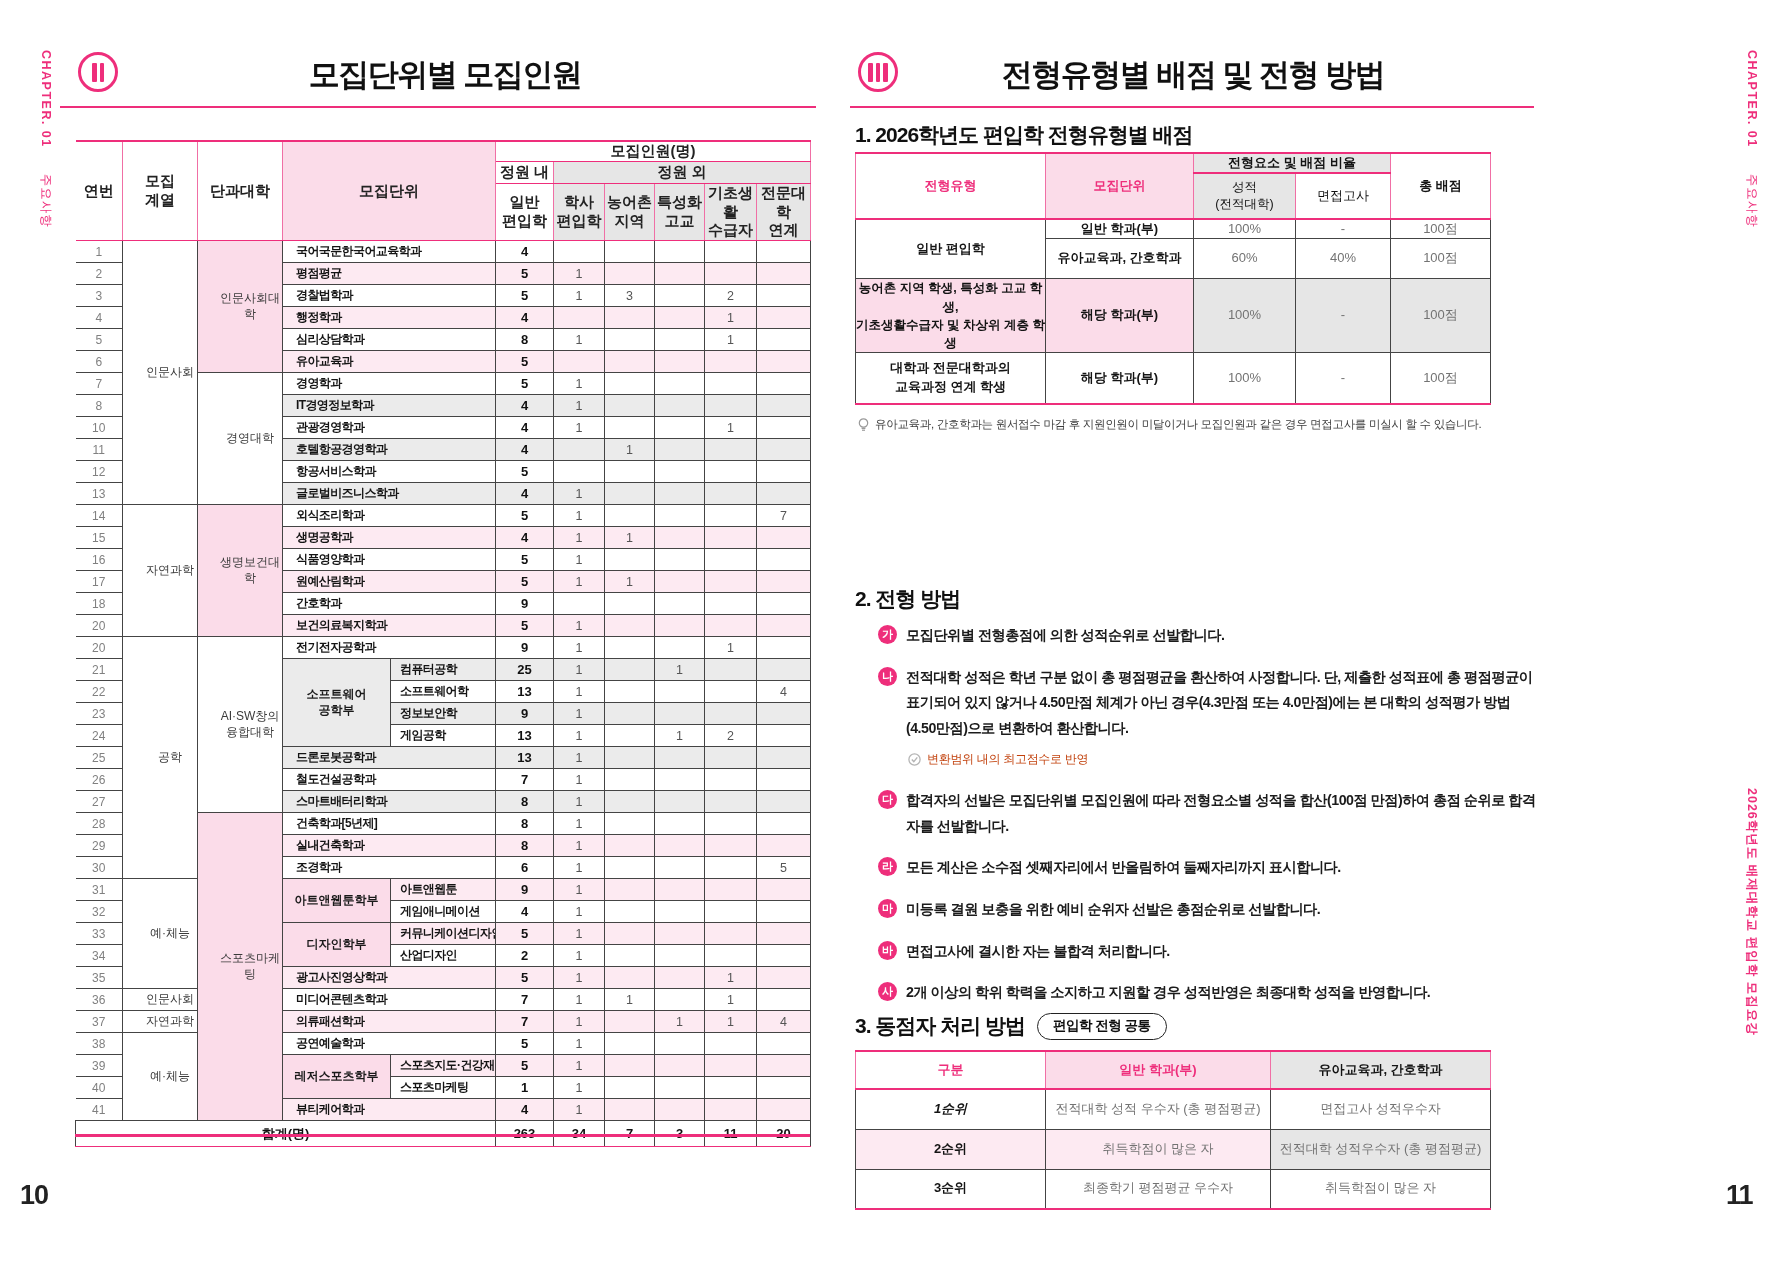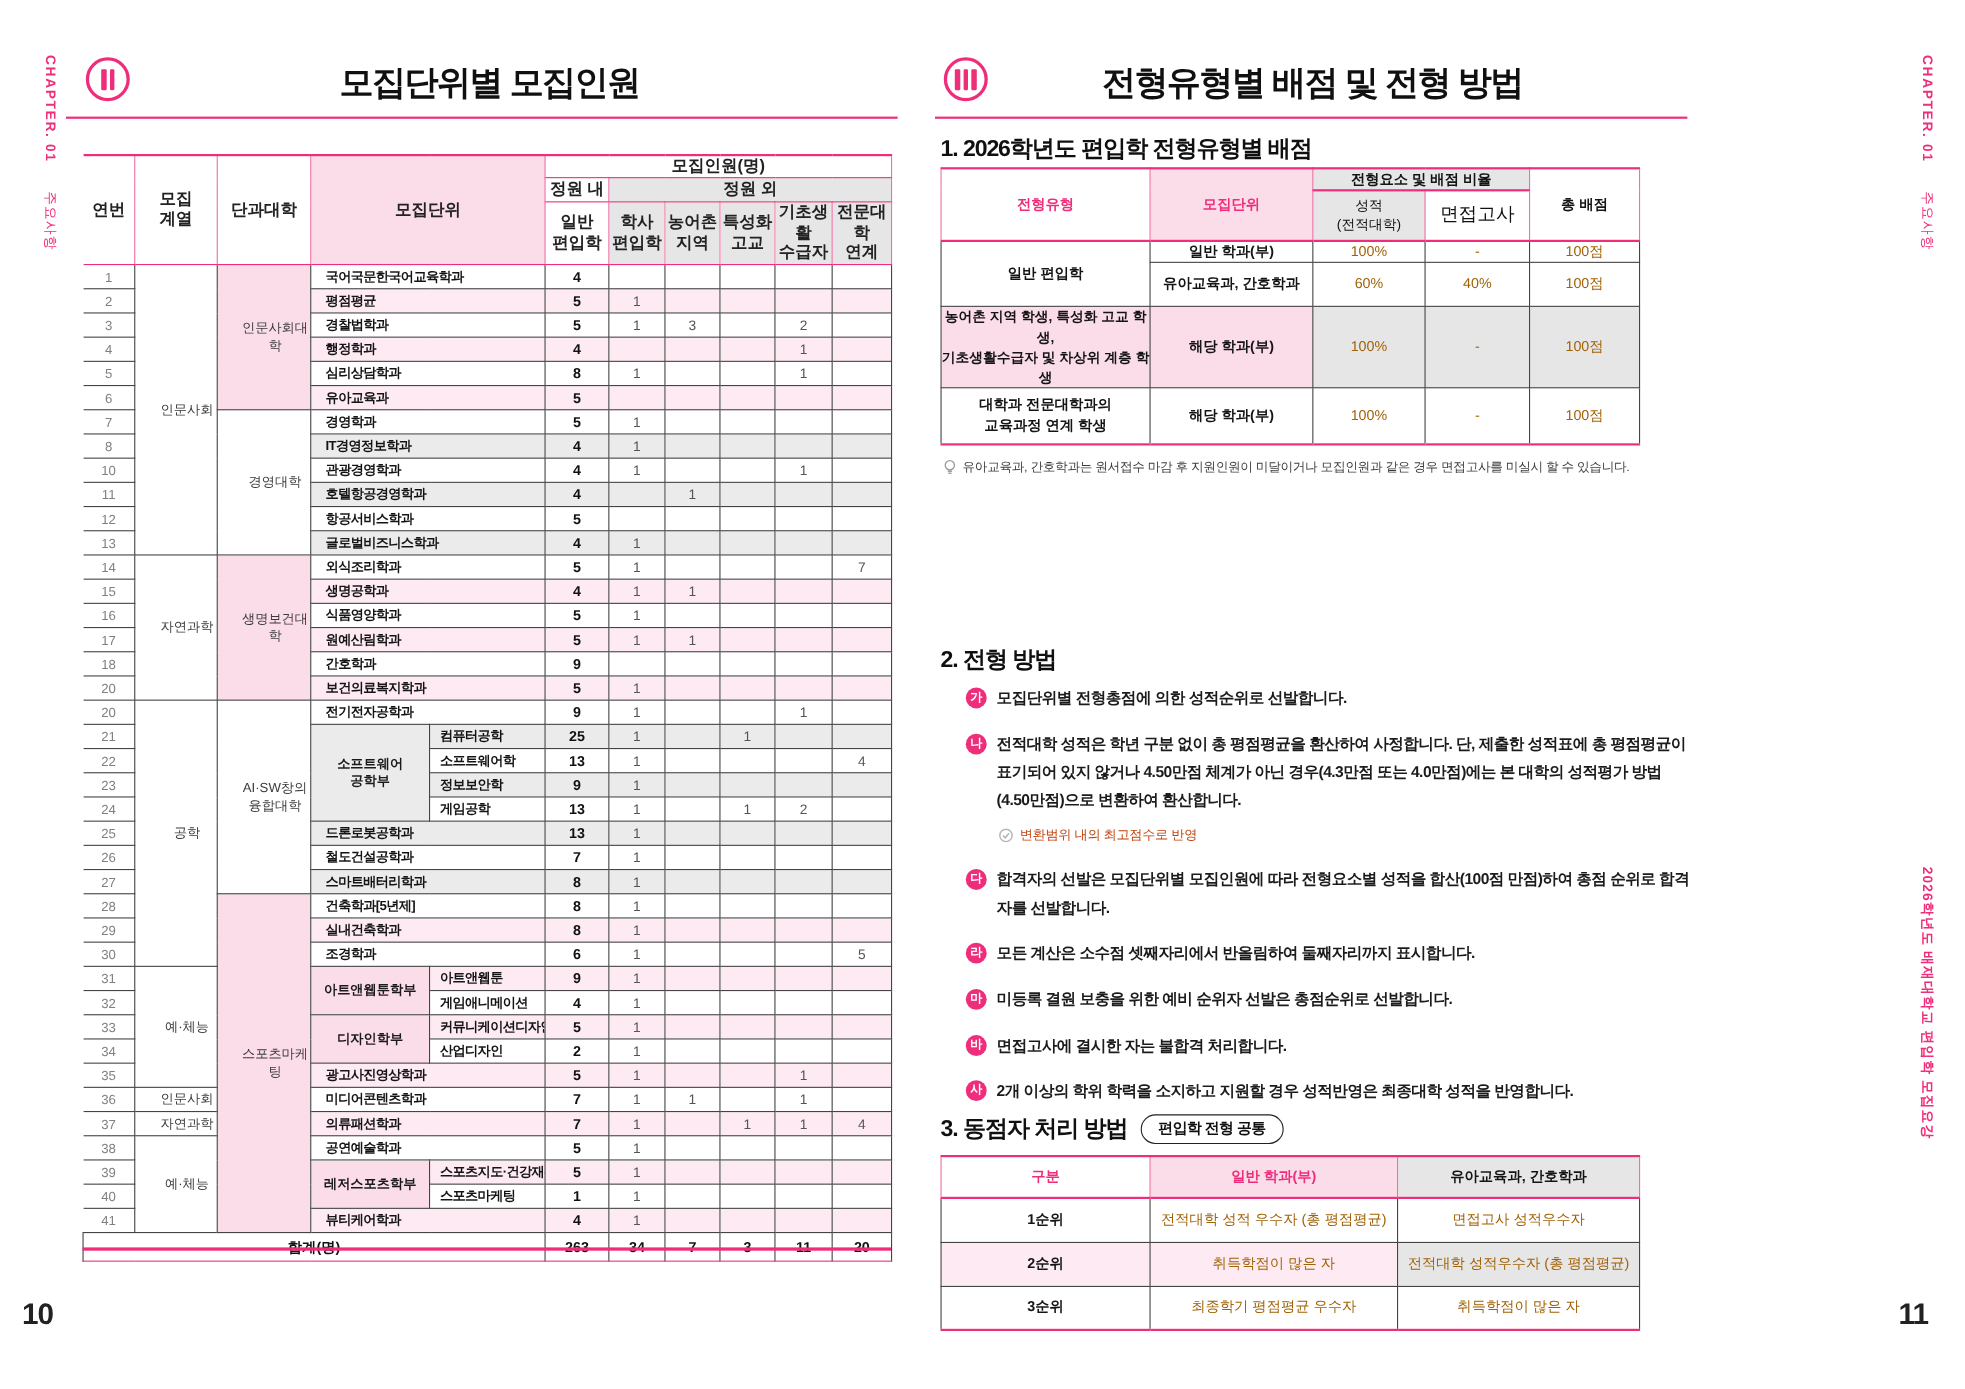--- a/index.html
+++ b/index.html
@@ -65,21 +65,21 @@
   
   .s-title{position:absolute;font-size:21px;font-weight:800;letter-spacing:-1px;color:#101010;}
   .pill{display:inline-block;border:1.7px solid #222;border-radius:16px;padding:3px 15px 4px;
         font-size:13.5px;font-weight:700;margin-left:12px;position:relative;top:-3px;letter-spacing:-0.5px;}
 
   .stable{width:635px;border-top:2px solid var(--accent);}
   .stable thead td{border:1px solid #f06fa5;border-bottom:2px solid var(--accent);
       text-align:center;vertical-align:middle;font-size:13px;line-height:1.35;}
   .stable thead td.no-top{border-top:none;}
   .stable tbody td{border:1px solid var(--line);text-align:center;vertical-align:middle;
-      font-size:13px;color:#a16207;line-height:1.45;}
+      font-size:13px;color:#737373;line-height:1.45;}
   .stable tbody tr:last-child td{border-bottom:2px solid var(--accent);}
   .stable .pink-txt{color:var(--accent);font-weight:700;}
   .stable .bold{font-weight:700;color:#141414;}
   .stable td.shade-p{background:var(--pink-strong);}
   .stable td.shade-pl{background:var(--pink-light);}
   .stable td.shade-g{background:var(--gray-head);}
 
   .note-line{position:absolute;display:flex;align-items:flex-start;gap:6px;font-size:11.5px;color:#3c3c3c;letter-spacing:-0.3px;}
 
   .items{position:absolute;width:660px;}
@@ -596,21 +596,21 @@
   <thead>
     <tr>
       <td rowspan="2" class="no-top pink-txt" style="height:28px;">전형유형</td>
       <td rowspan="2" class="no-top pink-txt shade-p">모집단위</td>
       <td colspan="2" class="no-top bold shade-g">전형요소 및 배점 비율</td>
       <td rowspan="2" class="no-top bold">총 배점</td>
     </tr>
     <tr>
       <td class="pre shade-g" style="height:46px;font-size:12.5px;">성적
 (전적대학)</td>
-      <td style="font-size:17px;">면접고사</td>
+      <td style="font-size:13px;">면접고사</td>
     </tr>
   </thead>
   <tbody>
     <tr>
       <td rowspan="2" class="bold" style="height:40px;">일반 편입학</td>
       <td class="bold">일반 학과(부)</td>
       <td>100%</td>
       <td>-</td>
       <td>100점</td>
     </tr>
@@ -699,21 +699,21 @@
     </colgroup>
   <thead>
       <tr id="s3-head">
         <td class="pink-txt no-top" style="height: 38px;">구분</td>
         <td class="pink-txt no-top shade-p" style="height: 38px;">일반 학과(부)</td>
         <td class="bold no-top shade-g" style="height: 38px;">유아교육과, 간호학과</td>
       </tr>
     </thead>
   <tbody id="s3-body">
       <tr>
-        <td class="bold " style="height: 40px;">1순위</td>
+        <td class="bold " style="height: 40px; font-style: italic;">1순위</td>
         <td class="" style="height: 40px;">전적대학 성적 우수자 (총 평점평균)</td>
         <td class="" style="height: 40px; margin-left: 36px;">면접고사 성적우수자</td>
       </tr>
       <tr>
         <td class="bold shade-pl" style="height: 40px;">2순위</td>
         <td class="shade-pl" style="height: 40px;">취득학점이 많은 자</td>
         <td class="shade-g" style="height: 40px;">전적대학 성적우수자 (총 평점평균)</td>
       </tr>
       <tr>
         <td class="bold " style="height: 40px;">3순위</td>

